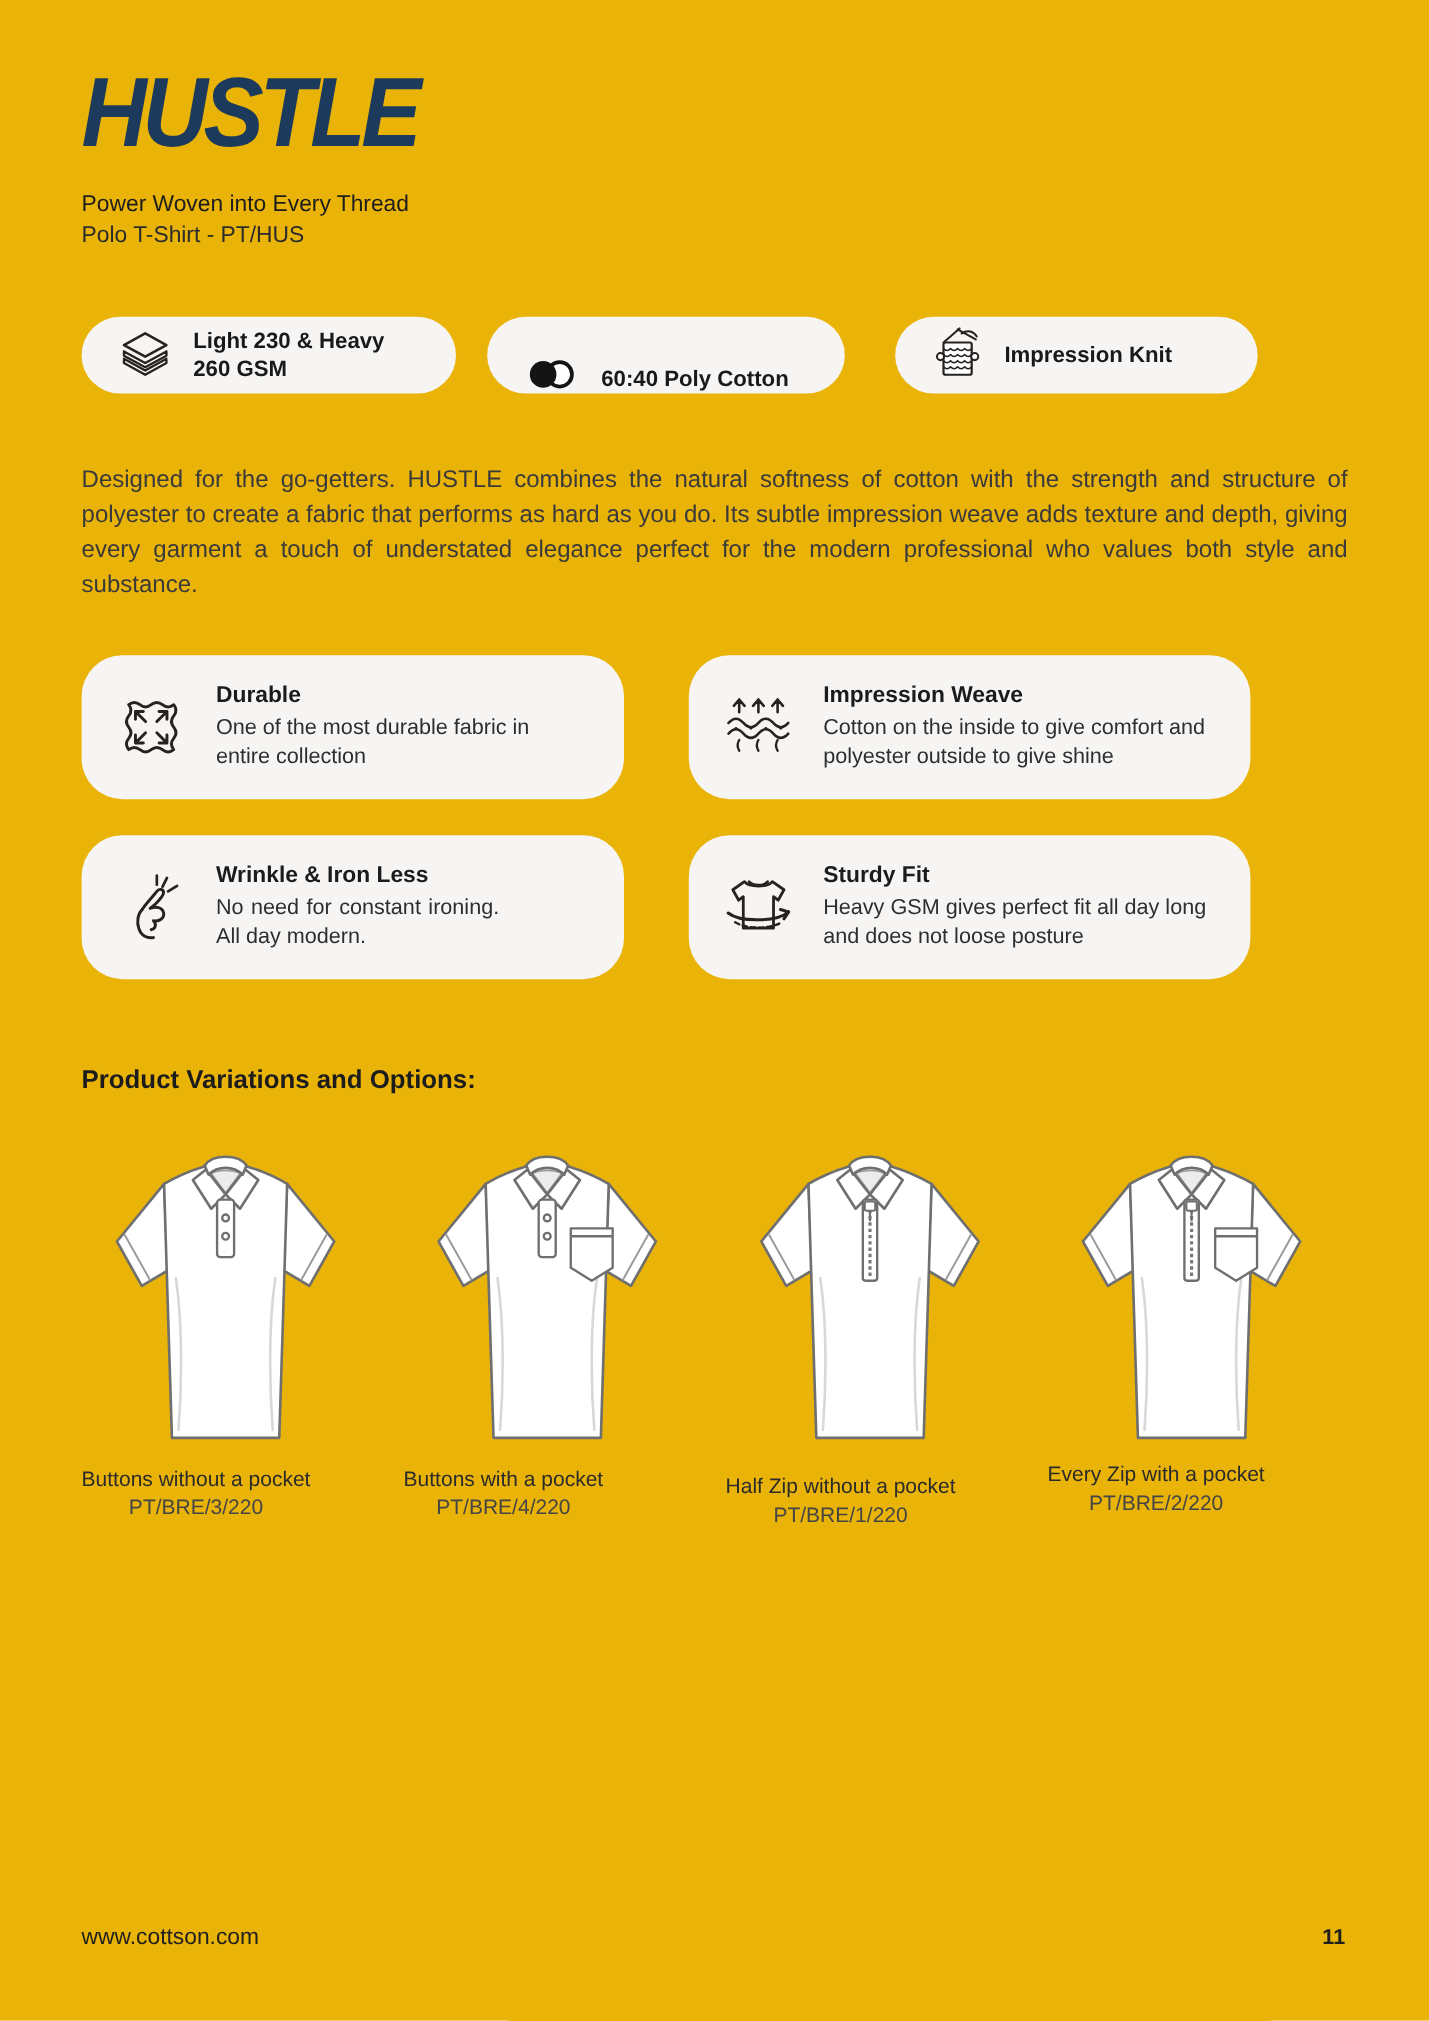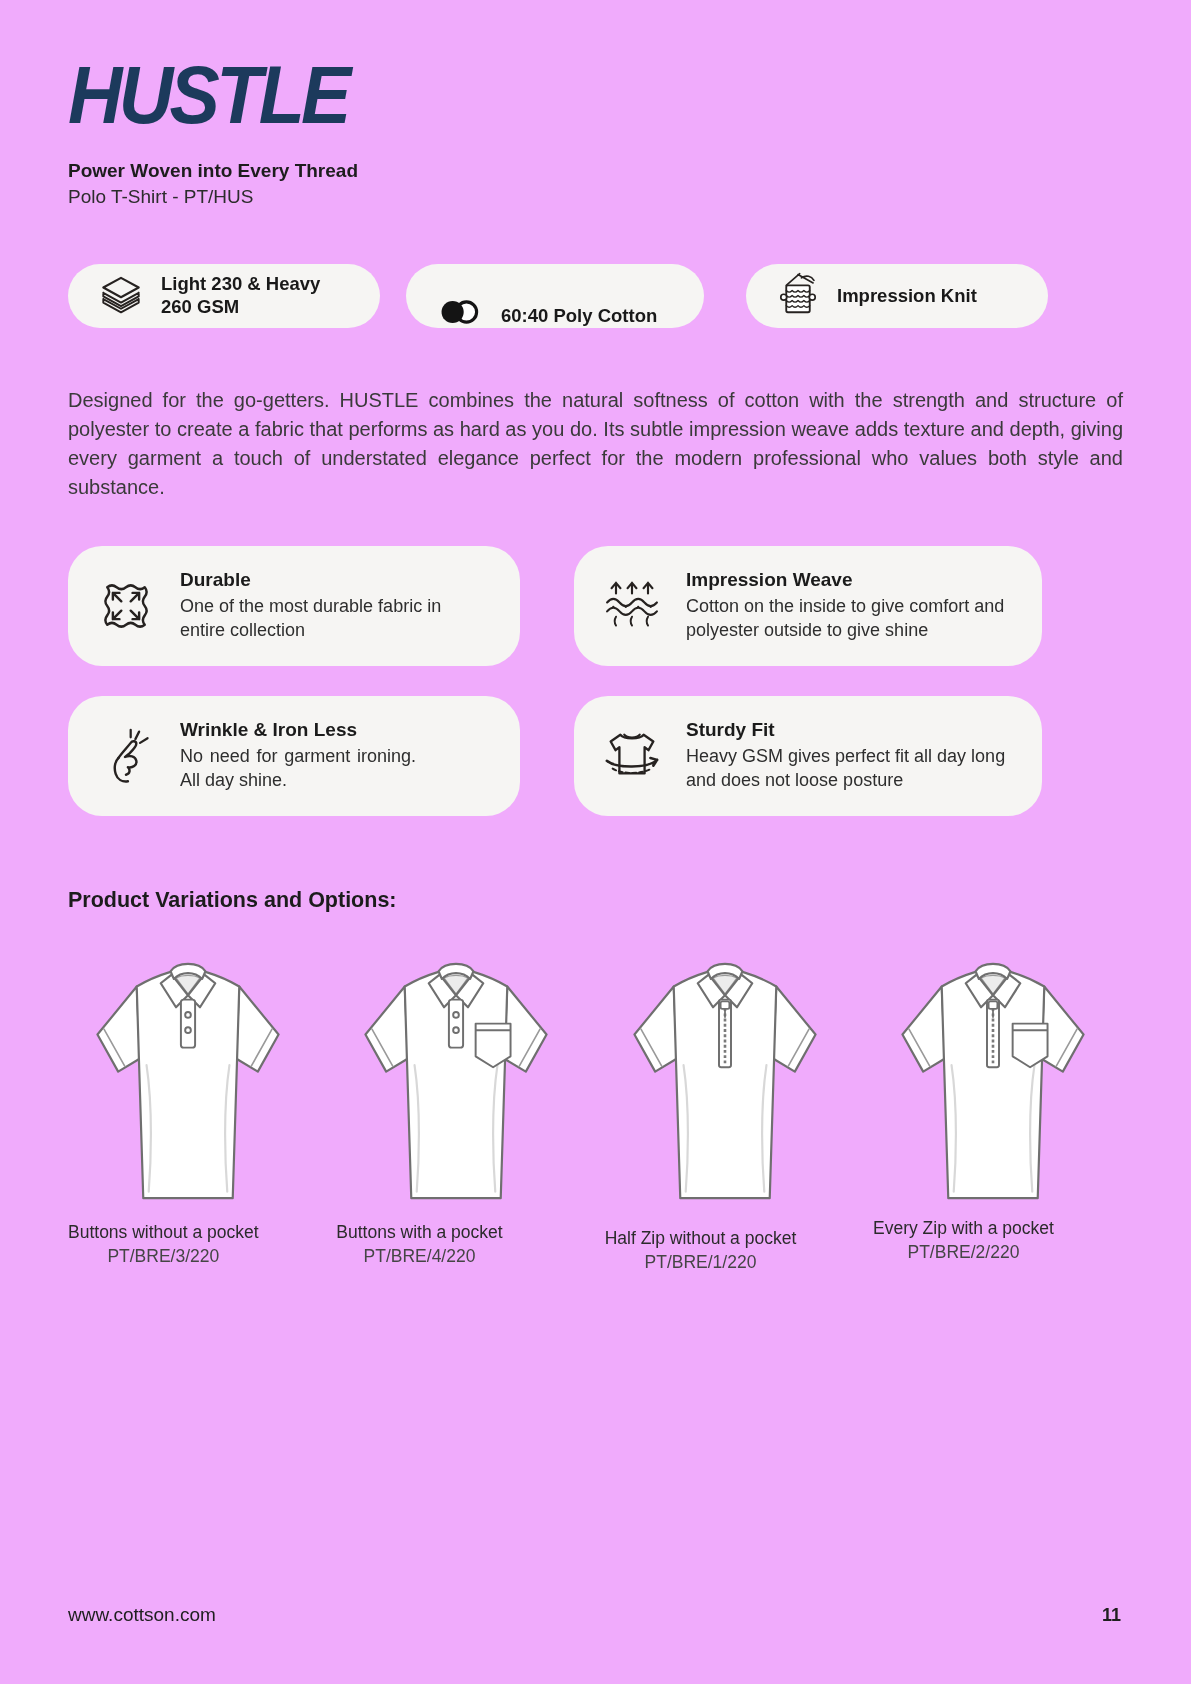--- a/index.html
+++ b/index.html
@@ -1,24 +1,24 @@
 <!DOCTYPE html>
 <html><head>
 <meta charset="utf-8">
 <style>
   html,body{margin:0;padding:0;background:#ffffff;}
   body{font-family:"Liberation Sans","DejaVu Sans",sans-serif;color:#222;}
   .page{position:relative;width:1191px;height:1684px;box-sizing:border-box;
-        padding:56px 68px 0 68px;background:#f0abfc;overflow:hidden;}
+        padding:56px 68px 0 68px;background:#eab308;overflow:hidden;}
 
   
   .logo{font-size:82px;font-weight:700;font-style:italic;color:#1c3a5c;
         letter-spacing:-4px;line-height:.95;transform:scaleX(.92);transform-origin:left center;
         white-space:nowrap;}
-  .tagline{margin-top:26px;font-size:19px;font-weight:700;color:#1d1d1d;}
+  .tagline{margin-top:26px;font-size:19px;font-weight:400;color:#1d1d1d;}
   .product-line{margin-top:4px;font-size:19px;color:#2c2c2c;}
 
   
   .pills{margin-top:56px;display:flex;align-items:flex-start;}
   .pill{background:#f6f5f3;border-radius:32px;height:64px;display:flex;align-items:center;
         gap:17px;box-sizing:border-box;padding:0 26px 0 30px;}
   .pill-1{width:312px;margin-right:26px;}
   .pill-2{width:298px;margin-right:42px;align-items:flex-end;}
   .pill-3{width:302px;}
   .pill-icon{flex:0 0 auto;display:flex;align-items:center;justify-content:center;}
@@ -147,21 +147,21 @@
     <div class="feature-card">
       <span class="feature-icon">
         <svg width="54" height="60" viewBox="0 0 56 64">
           <path class="ic" stroke-width="2.4" d="M38 14 L42 6 M43 18 L51 13 M33 12 L33 4"></path>
           <path class="ic" stroke-width="2.6" d="M20 34 C16 38 15 45 17 51 C19 57 24 60 30 59"></path>
           <path class="ic" stroke-width="2.6" d="M20 34 C24 28 30 22 33 18 C35 15 39 16 39 19 C39 22 36 25 32 29 L27 33 C32 31 38 32 39 37 C40 42 35 45 30 44 C33 47 32 51 28 52"></path>
         </svg>
       </span>
       <div>
         <div class="feature-title">Wrinkle &amp; Iron Less</div>
-        <div class="feature-text justified">No need for garment ironing. All day shine.</div>
+        <div class="feature-text justified">No need for constant ironing. All day modern.</div>
       </div>
     </div>
 
     <div class="feature-card">
       <span class="feature-icon">
         <svg width="62" height="56" viewBox="0 0 64 56">
           <path class="ic" stroke-width="2.4" fill="#fff" d="M20 6 L10 13 L15 22 L19 19 L19 46 L45 46 L45 19 L49 22 L54 13 L44 6 C40 11 24 11 20 6 Z"></path>
           <path class="ic" stroke-width="2.2" d="M24 6 C27 10 37 10 40 6"></path>
           <path class="ic" stroke-width="2.6" d="M6 33 C16 41 48 41 58 32 M58 32 L51 30 M58 32 L54 38"></path>
           <path class="ic" stroke-width="2" stroke-dasharray="4 3" d="M12 41 C22 47 42 47 52 41"></path>

